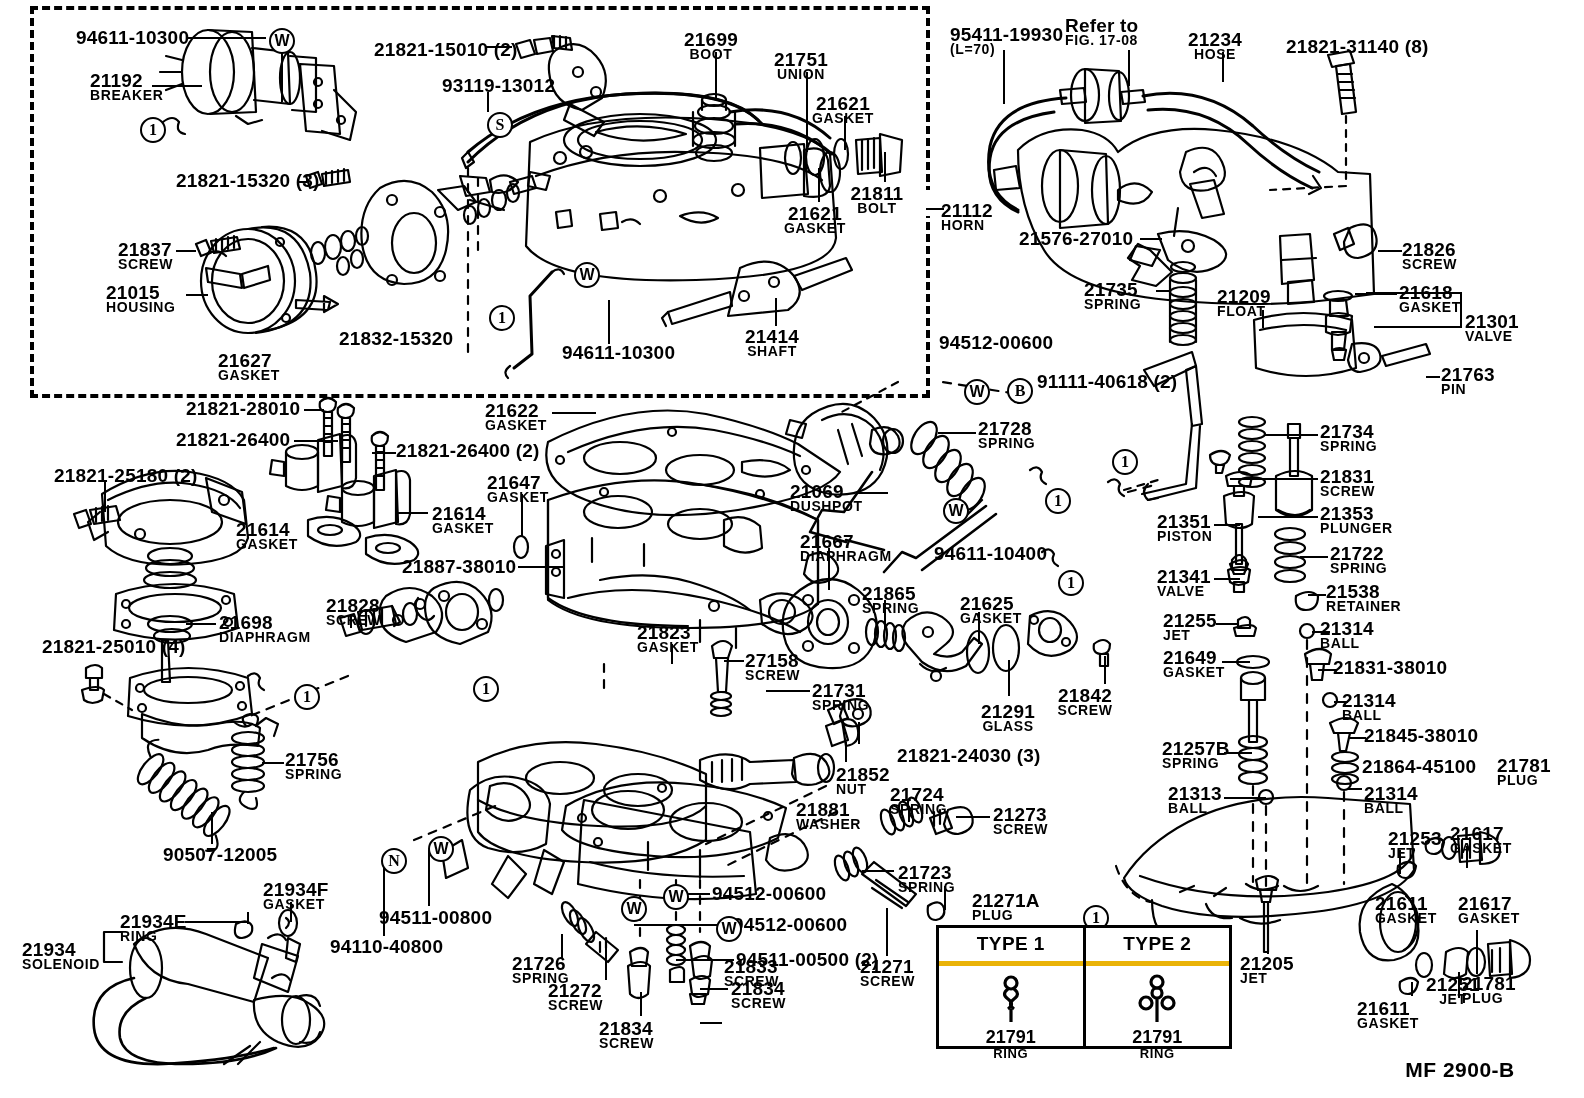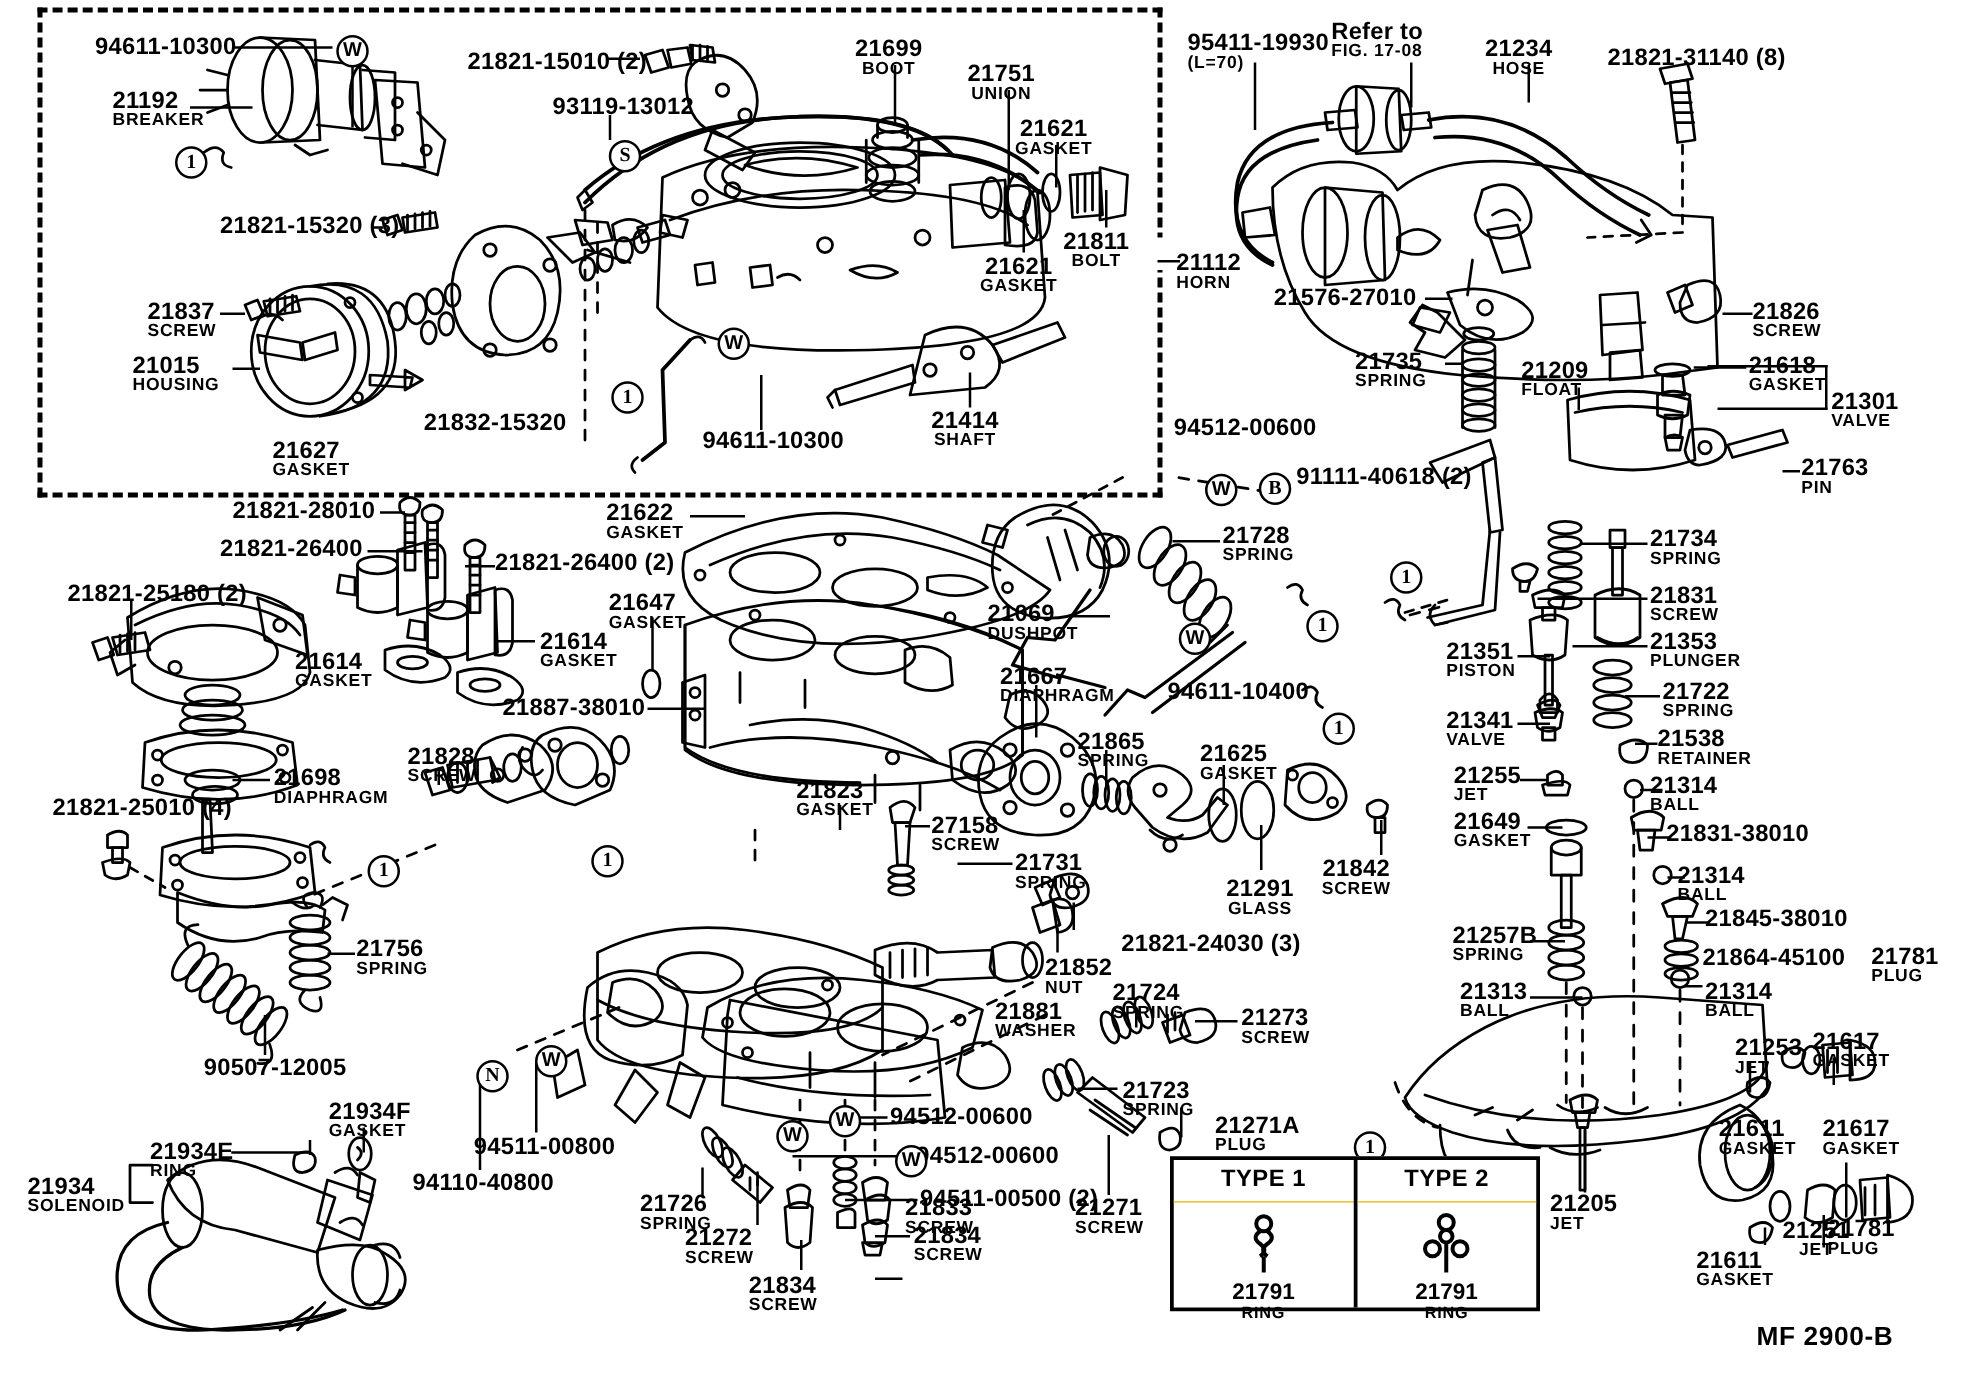--- a/index.html
+++ b/index.html
@@ -77,21 +77,21 @@
     background:#fff;
     display:flex;
   }
   #typebox .tcol{
     flex:1;
     box-sizing:border-box;
     display:flex;flex-direction:column;
   }
   #typebox .tcol+.tcol{border-left:3px solid #000;}
   #typebox .thead{
-    border-bottom:1px solid #eab308;
+    border-bottom:5px solid #eab308;
     text-align:center;
     font-size:19px;font-weight:bold;
     padding:5px 0 6px 0;
     letter-spacing:0.4px;
   }
   #typebox .tbody{
     flex:1;
     display:flex;flex-direction:column;
     align-items:center;justify-content:flex-start;
     padding-top:6px;

